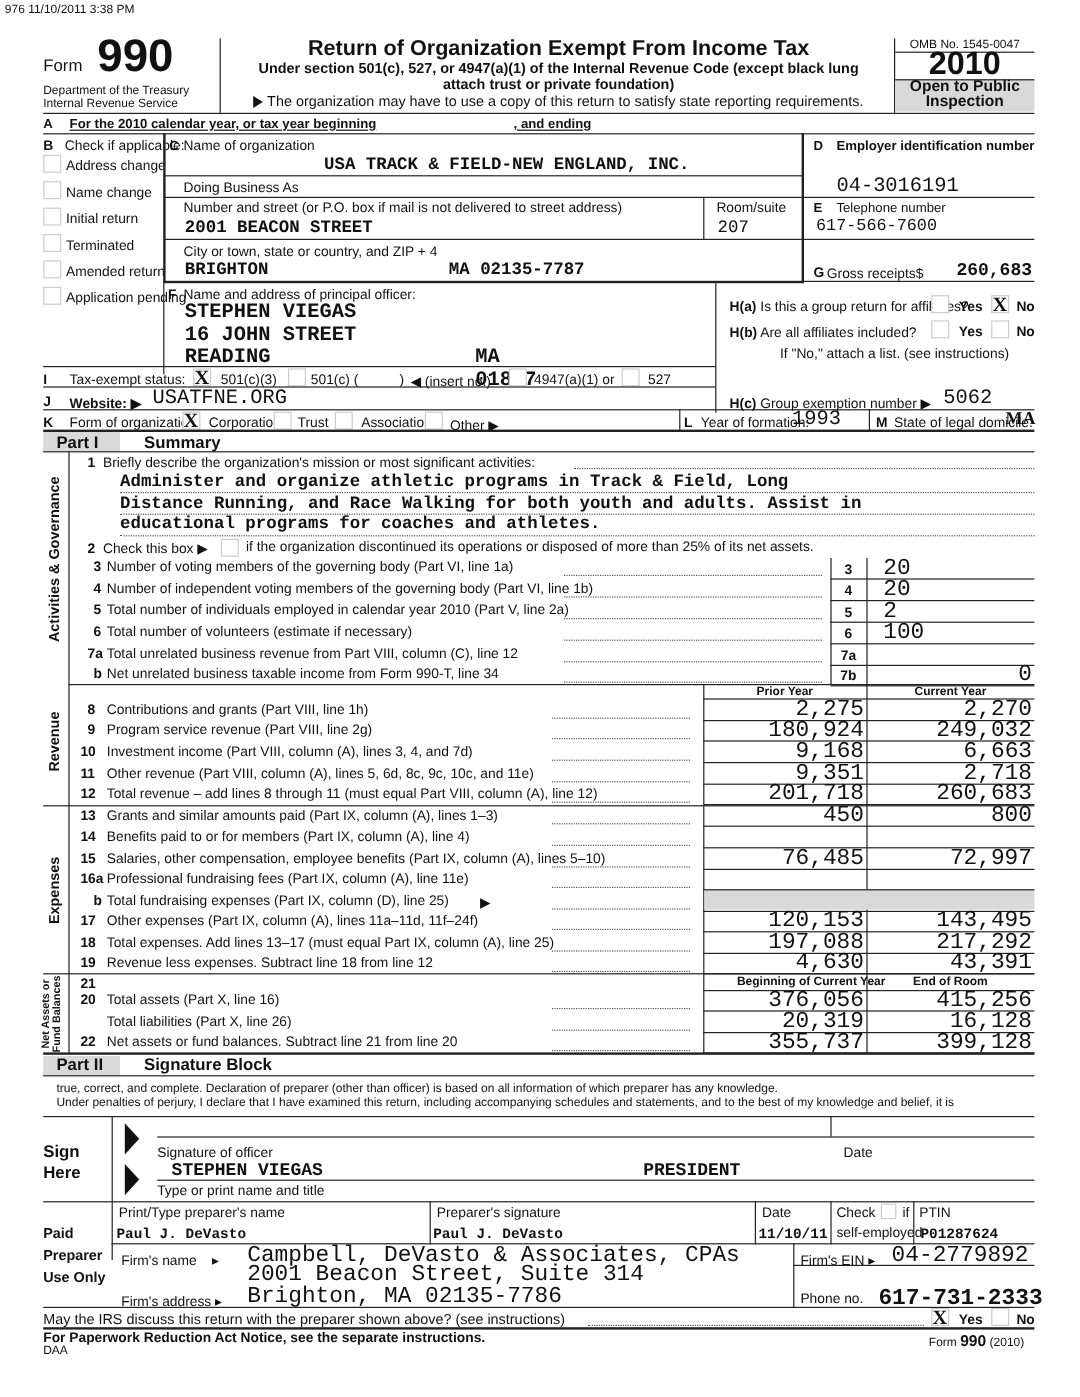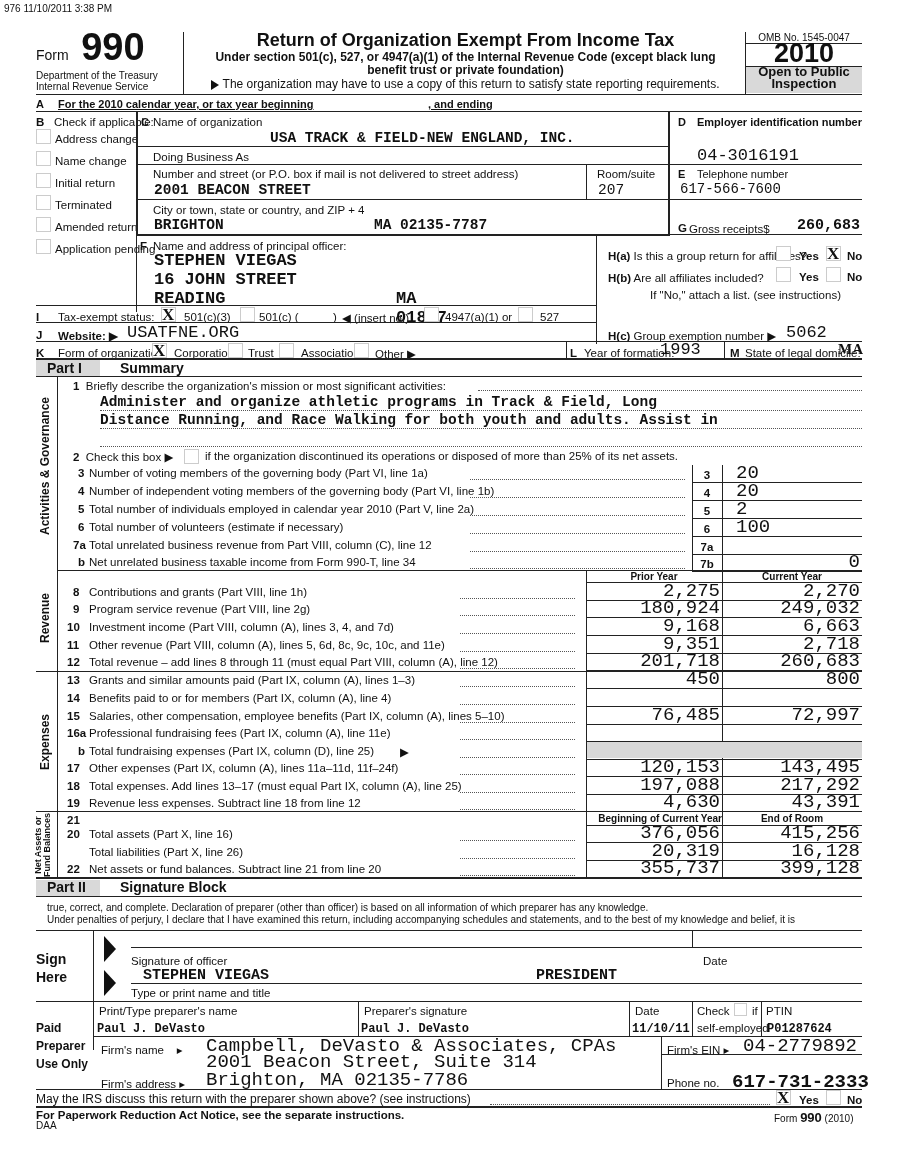--- a/index.html
+++ b/index.html
@@ -33,21 +33,21 @@
   <span style="font-size:38px;font-weight:bold;margin-left:8px">990</span>
 </div>
 <div class="abs sm" style="left:36px;top:70px;line-height:11px">
   <div>Department of the Treasury</div>
   <div>Internal Revenue Service</div>
 </div>
 <div class="vl" style="left:183px;top:32px;height:62px"></div>
 <div class="abs" style="left:184px;top:30px;width:563px;text-align:center">
   <div style="font-size:18px;font-weight:bold">Return of Organization Exempt From Income Tax</div>
   <div style="font-size:12px;font-weight:bold;line-height:13px">Under section 501(c), 527, or 4947(a)(1) of the Internal Revenue Code (except black lung</div>
-  <div style="font-size:12px;font-weight:bold;line-height:13px">benefit trust or private foundation)</div>
+  <div style="font-size:12px;font-weight:bold;line-height:13px">attach trust or private foundation)</div>
   <div style="font-size:12px;line-height:14px"><span class="tri"></span> <span>The organization may have to use a copy of this return to satisfy state reporting requirements.</span></div>
 </div>
 <div class="vl" style="left:745px;top:32px;height:62px"></div>
 <div class="abs sm" style="left:746px;top:32px;width:116px;text-align:center">OMB No. 1545-0047</div>
 <div class="hl" style="left:746px;top:43px;width:116px"></div>
 <div class="abs" style="left:746px;top:40px;width:116px;text-align:center;font-size:27px;font-weight:bold;line-height:26px">2010</div>
 <div class="shade" style="left:746px;top:66px;width:116px;height:27px;border-top:1px solid #222"></div>
 <div class="abs" style="left:746px;top:66px;width:116px;text-align:center;font-size:13px;font-weight:bold;line-height:12px">
   <div>Open to Public</div>
   <div>Inspection</div>
@@ -185,20 +185,21 @@
 <div class="vert" style="left:10px;top:836px;width:66px;font-size:9px;line-height:9px">
     <div>Net Assets or</div>
     <div>Fund Balances</div>
   </div>
 
 <div class="lbl" style="left:73px;top:380px"><span class="ln">1</span>&nbsp; <span>Briefly describe the organization's mission or most significant activities:</span></div>
 <div class="dots" style="left:478px;top:390px;width:384px"></div>
 <div class="abs mono" style="left:100px;top:394px;font-size:14.5px;line-height:17.5px">
   <div>Administer and organize athletic programs in Track &amp; Field, Long</div>
   <div>Distance Running, and Race Walking for both youth and adults.  Assist in</div>
+  <div>educational programs for coaches and athletes.</div>
 </div>
 <div class="dots" style="left:100px;top:410px;width:762px"></div>
 <div class="dots" style="left:100px;top:428px;width:762px"></div>
 <div class="dots" style="left:100px;top:446px;width:762px"></div>
 
 <div class="lbl" style="left:73px;top:450px"><span class="ln">2</span>&nbsp; <span>Check this box</span> ▶</div>
 <div class="cb" style="left:184px;top:449px"></div>
 <div class="lbl" style="left:205px;top:450px">if the organization discontinued its operations or disposed of more than 25% of its net assets.</div>
 
 <div class="vl" style="left:692px;top:465px;height:105px"></div>
@@ -333,21 +334,21 @@
     <div class="lbl" style="left:89px;top:797px">Revenue less expenses. Subtract line 18 from line 12</div>
     <div class="dots" style="left:460px;top:809px;width:115px"></div>
     <div class="num" style="left:586px;top:793px;width:134px">4,630</div>
     <div class="num" style="left:722px;top:793px;width:138px">43,391</div>
     <div class="hl" style="left:586px;top:811px;width:276px"></div>
   </div>
 
 <div class="hl" style="left:36px;top:811px;width:826px"></div>
 <div class="vl" style="left:586px;top:811px;height:67px"></div>
 <div class="vl" style="left:722px;top:811px;height:67px"></div>
-<div class="lbl b" style="left:586px;top:813px;width:136px;text-align:right;font-size:10px">Beginning of Current Year</div>
+<div class="lbl b" style="left:608px;top:813px;width:136px;text-align:center;font-size:10px">Beginning of Current Year</div>
 <div class="lbl b" style="left:722px;top:813px;width:140px;text-align:center;font-size:10px">End of Room</div>
 <div class="hl" style="left:586px;top:825px;width:276px"></div>
 <div id="net-lines">
     <div class="lbl b" style="left:67px;top:828px">20</div>
     <div class="lbl" style="left:89px;top:828px">Total assets (Part X, line 16)</div>
     <div class="dots" style="left:460px;top:840px;width:115px"></div>
     <div class="num" style="left:586px;top:824px;width:134px">376,056</div>
     <div class="num" style="left:722px;top:824px;width:138px">415,256</div>
     <div class="hl" style="left:586px;top:842px;width:276px"></div>
     <div class="lbl b" style="left:67px;top:814px">21</div>

